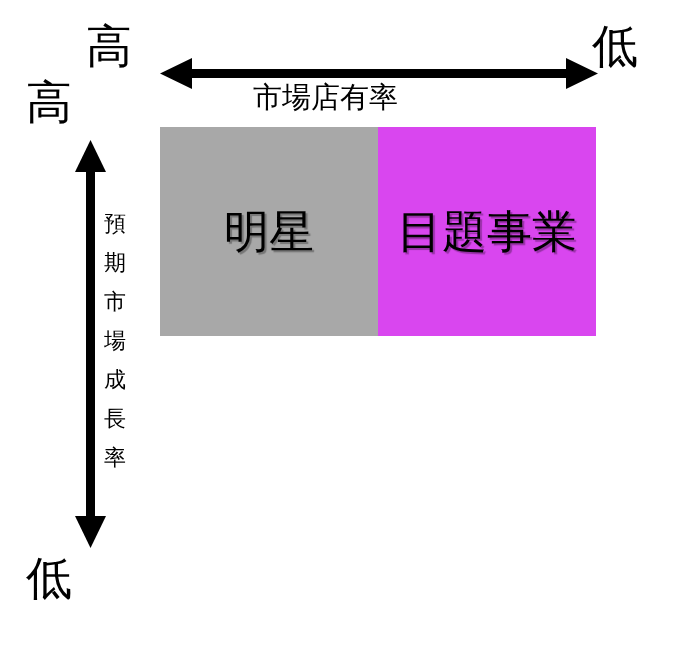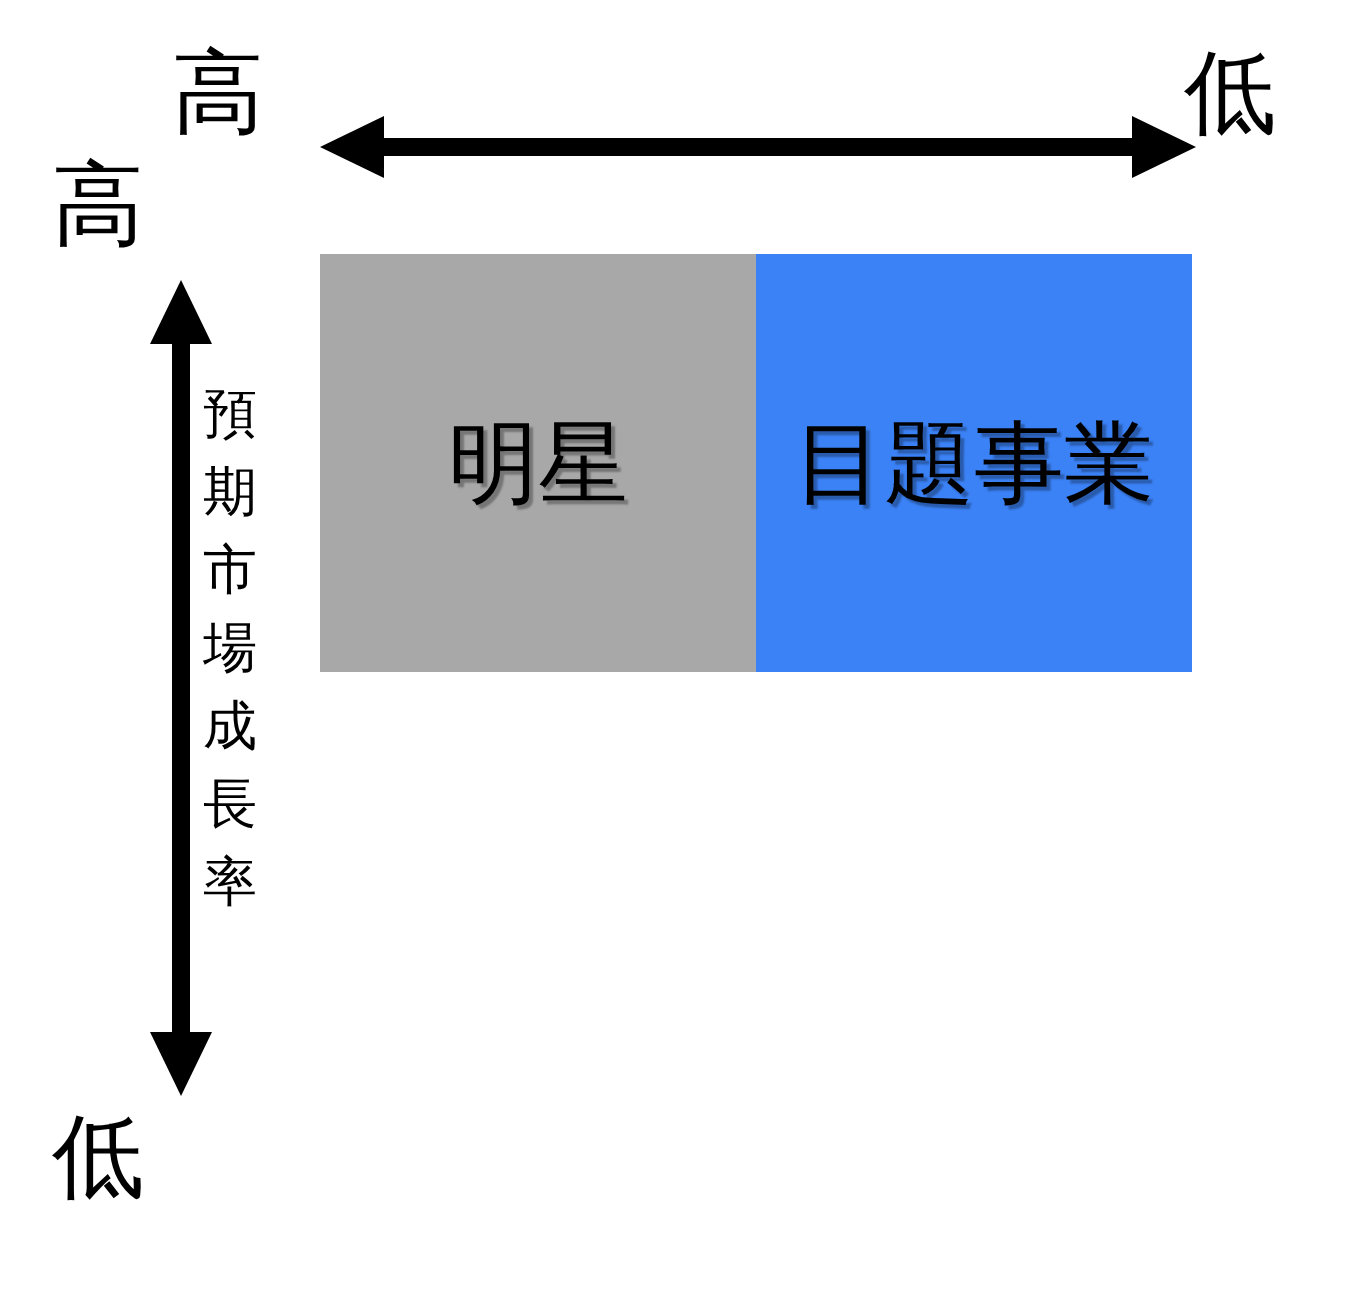--- a/index.html
+++ b/index.html
@@ -48,24 +48,24 @@
     font-family: "DejaVu Sans", "Liberation Sans", sans-serif;
     font-size: 29px;
     line-height: 36px;
     font-weight: 400;
     color: #000000;
     white-space: nowrap;
   }
   #y-axis-title {
     position: absolute;
     left: 95px;
-    top: 188px;
+    top: 204px;
     width: 40px;
     font-family: "DejaVu Sans", "Liberation Sans", sans-serif;
-    font-size: 27px;
+    font-size: 22px;
     line-height: 39px;
     font-weight: 400;
     color: #000000;
     text-align: center;
     word-break: break-all;
   }
 
   
   #matrix {
     position: absolute;
@@ -78,21 +78,21 @@
     grid-template-rows: 209px 209px;
     gap: 0;
     background: #ffffff;
   }
   .cell {
     display: flex;
     align-items: center;
     justify-content: center;
   }
   .cell-dark  { background: #a8a8a8; }
-  .cell-light { background: #3b82f6; }
+  .cell-light { background: #d946ef; }
 
   .cell-label {
     font-family: "DejaVu Sans", "Liberation Sans", sans-serif;
     font-size: 45px;
     line-height: 52px;
     font-weight: 400;
     color: #000000;
     white-space: nowrap;
     text-shadow: 2px 2px 1px rgba(0,0,0,0.30);
   }
@@ -115,20 +115,21 @@
     <polygon points="2,18.5 34,3 34,34" fill="#000000"></polygon>
     <polygon points="440,18.5 408,3 408,34" fill="#000000"></polygon>
   </svg>
 
   <svg class="axis-arrow" id="y-axis-arrow" width="38" height="412" viewBox="0 0 38 412">
     <rect x="14" y="26" width="9" height="360" fill="#000000"></rect>
     <polygon points="18.5,2 3,34 34,34" fill="#000000"></polygon>
     <polygon points="18.5,410 3,378 34,378" fill="#000000"></polygon>
   </svg>
 
+  <div id="x-axis-title">市場店有率</div>
 
   <div id="y-axis-title">預期市場成長率</div>
 
   <div id="matrix">
 
     <div class="cell cell-dark">
       <span class="cell-label">明星</span>
     </div>
 
     <div class="cell cell-light">

